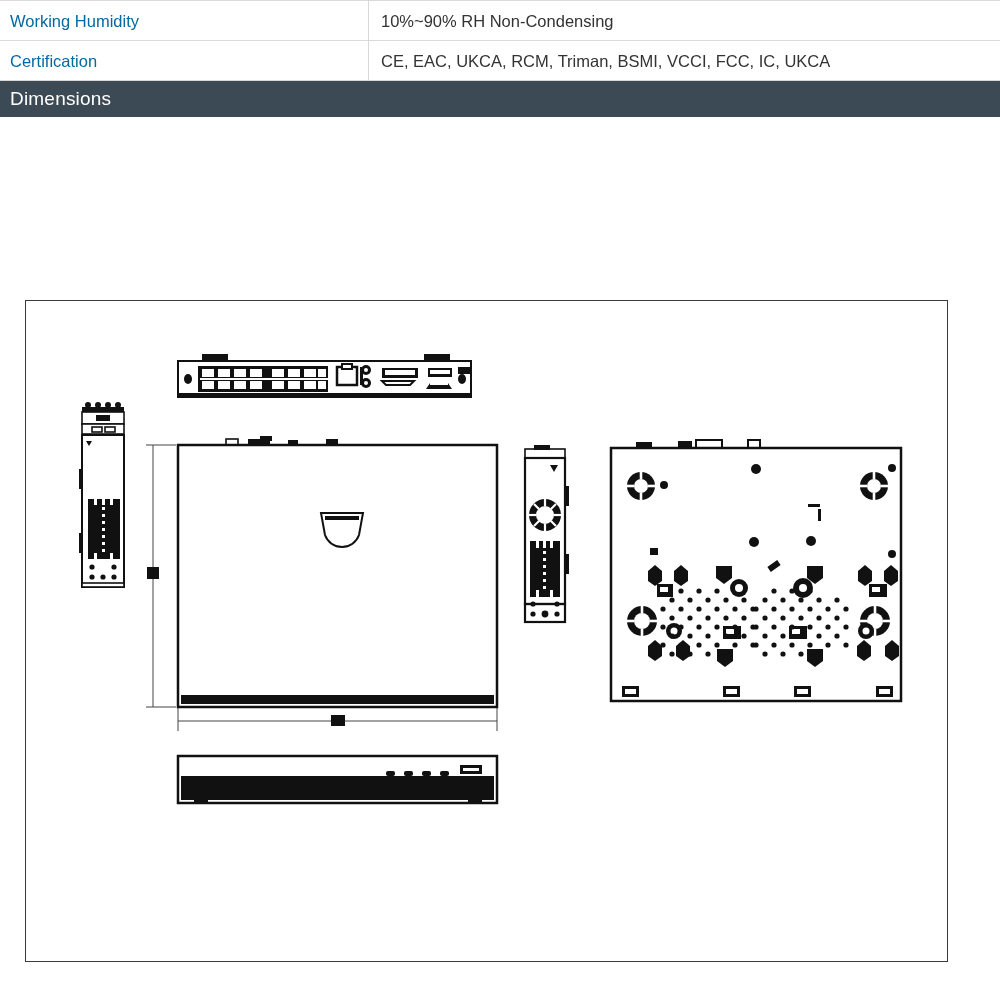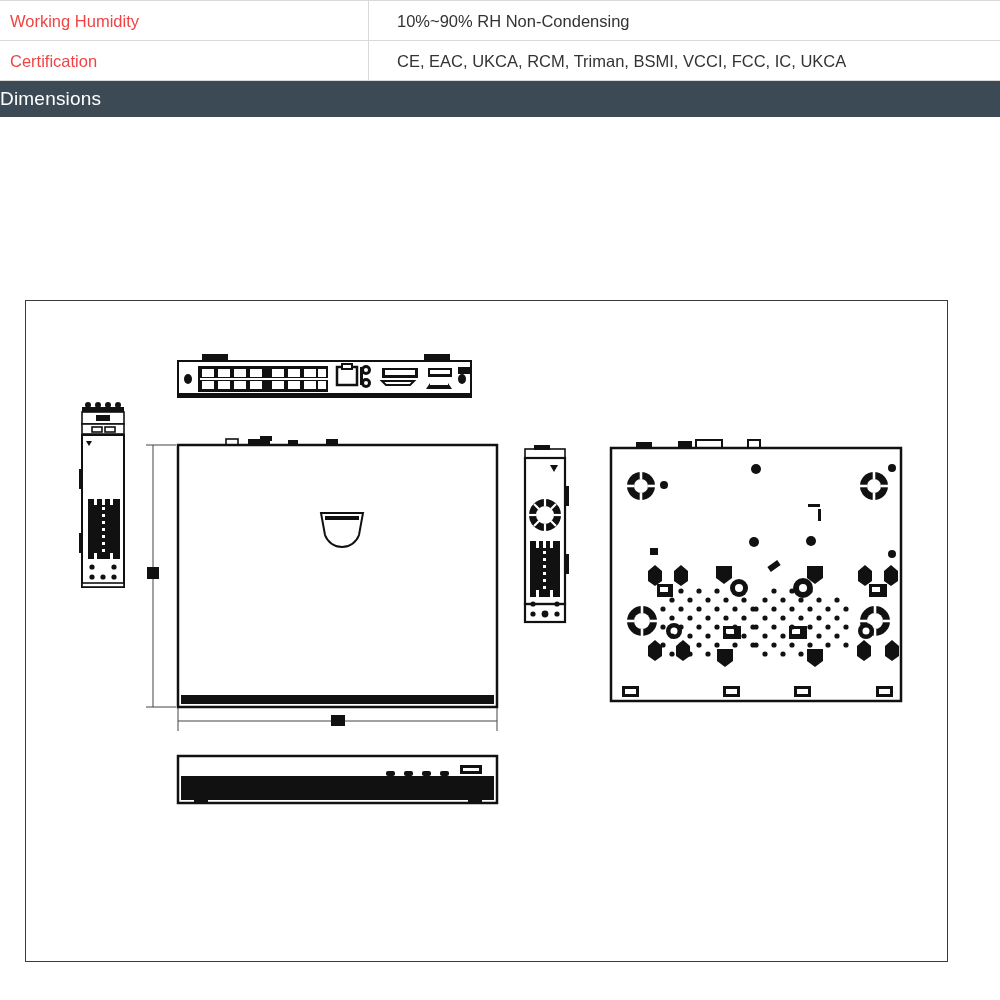--- a/index.html
+++ b/index.html
@@ -29,38 +29,39 @@
     border-bottom: 1px solid #d9d9d9;
     font-size: 16.5px;
     line-height: 20px;
     vertical-align: middle;
     padding: 0 0 0 10px;
     background: #ffffff;
   }
   .spec-table td.label {
     width: 358px;
     border-right: 1px solid #d9d9d9;
-    color: #ef4444;
+    color: #0369a1;
   }
   .spec-table td.value {
     color: #333333;
-    padding-left: 28px;
+    padding-left: 12px;
   }
   .spec-table tr:first-child td {
     border-top: 1px solid #d9d9d9;
   }
 
   
   .section-band {
     width: 1000px;
     height: 36px;
     background: #3c4a55;
     color: #ffffff;
     font-size: 19px;
     line-height: 36px;
+    padding-left: 10px;
     box-sizing: border-box;
     letter-spacing: .2px;
   }
 
   
   .dim-panel {
     position: absolute;
     left: 25px;
     top: 300px;
     width: 923px;

